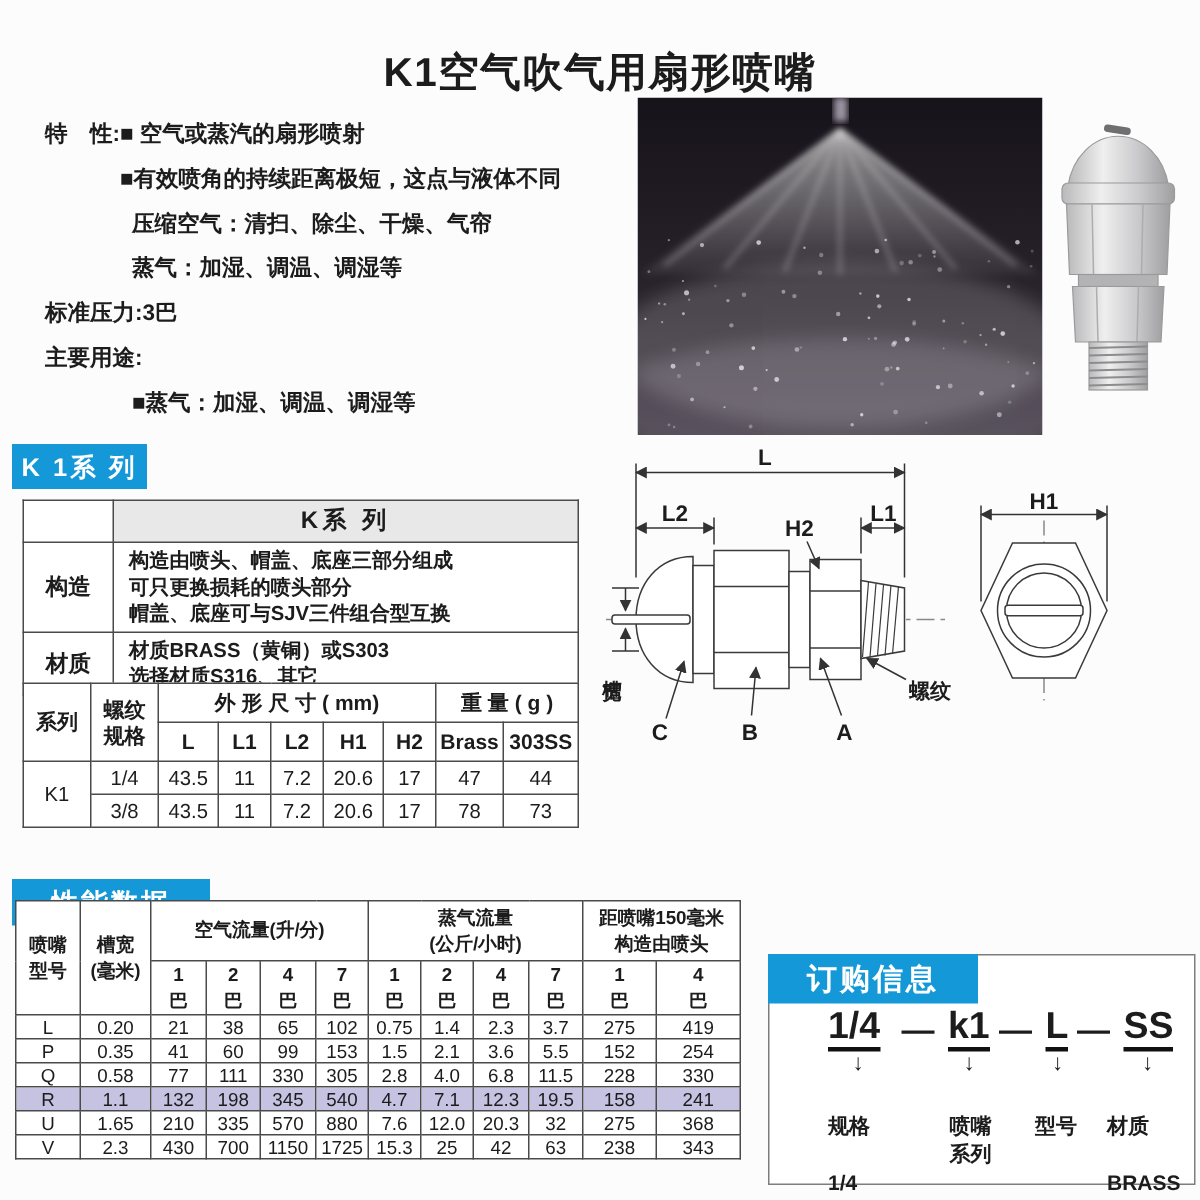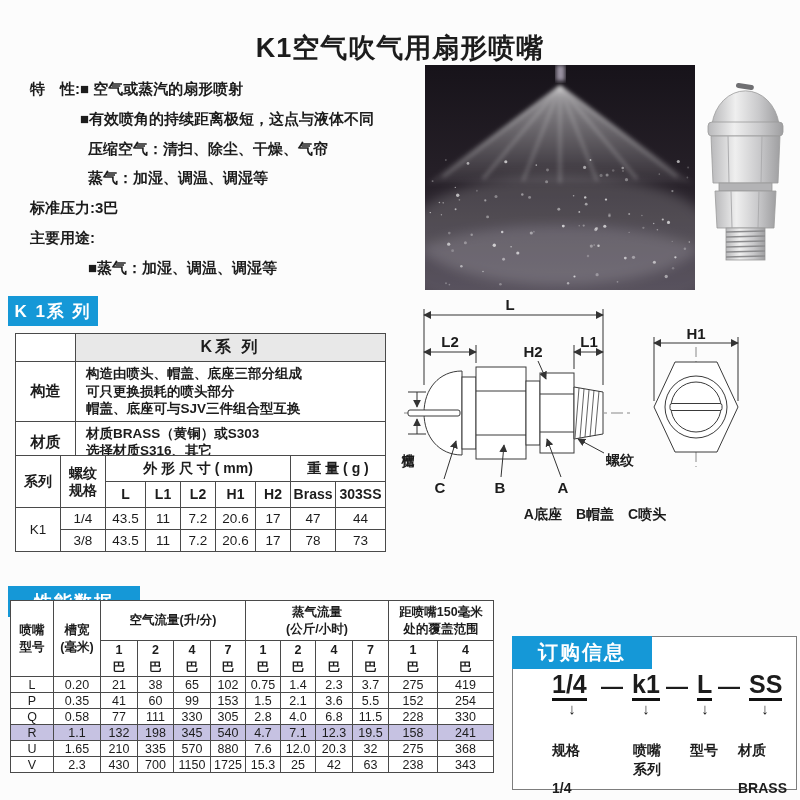--- a/index.html
+++ b/index.html
@@ -386,21 +386,20 @@
         <circle cx="296" cy="112" r="25" fill="none"></circle>
         <rect x="270" y="108.5" width="52" height="7" rx="2"></rect>
       </g>
       <g stroke="#333" stroke-width="1" fill="none">
         <line x1="254" y1="106" x2="254" y2="42"></line>
           <line x1="338" y1="106" x2="338" y2="42"></line>
         <line x1="254" y1="48" x2="338" y2="48" marker-start="url(#arr)" marker-end="url(#arr)"></line>
       </g>
     </svg>
   </div>
-  <div class="cap1">A底座　B帽盖　C喷头</div>
 
   <div class="banner banner-perf">性能数据</div>
 
   <table class="ptable">
     <colgroup>
       <col style="width:43px">
         <col style="width:47px">
         <col style="width:37px">
         <col style="width:36px">
       <col style="width:37px">
@@ -415,21 +414,21 @@
     <thead>
       <tr style="height:40px">
         <th rowspan="2">喷嘴
 型号</th>
         <th rowspan="2">槽宽
 (毫米)</th>
         <th colspan="4">空气流量(升/分)</th>
         <th colspan="4">蒸气流量
 (公斤/小时)</th>
         <th colspan="2">距喷嘴150毫米
-处的覆盖范围</th>
+构造由喷头</th>
       </tr>
       <tr style="height:36px">
         <th>1
 巴</th>
         <th>2
 巴</th>
         <th>4
 巴</th>
         <th>7
 巴</th>

